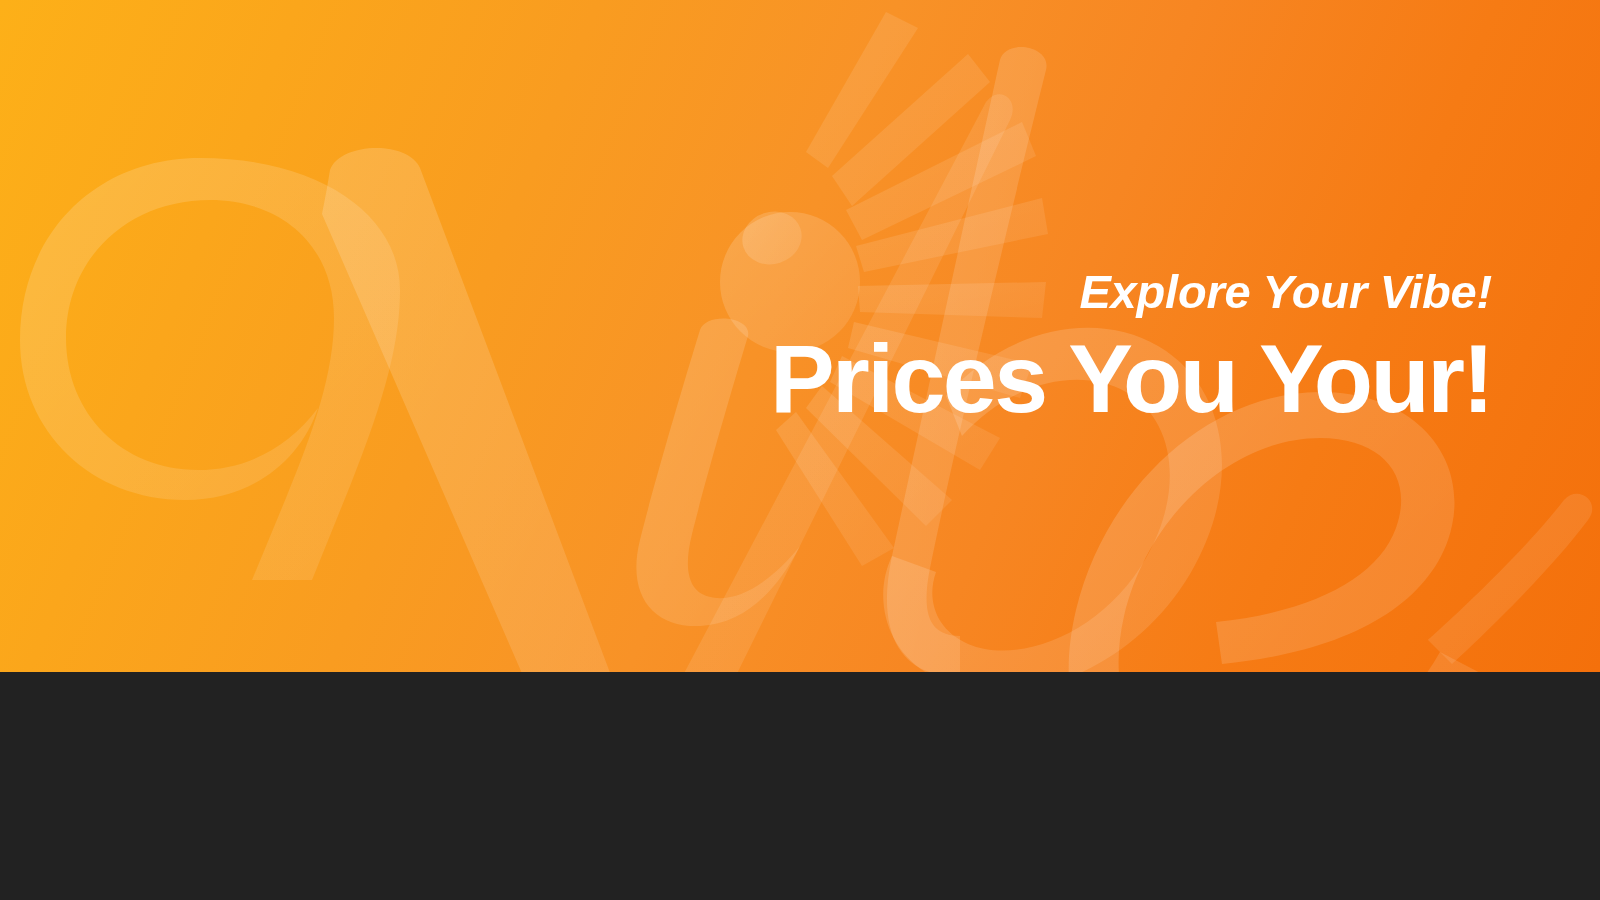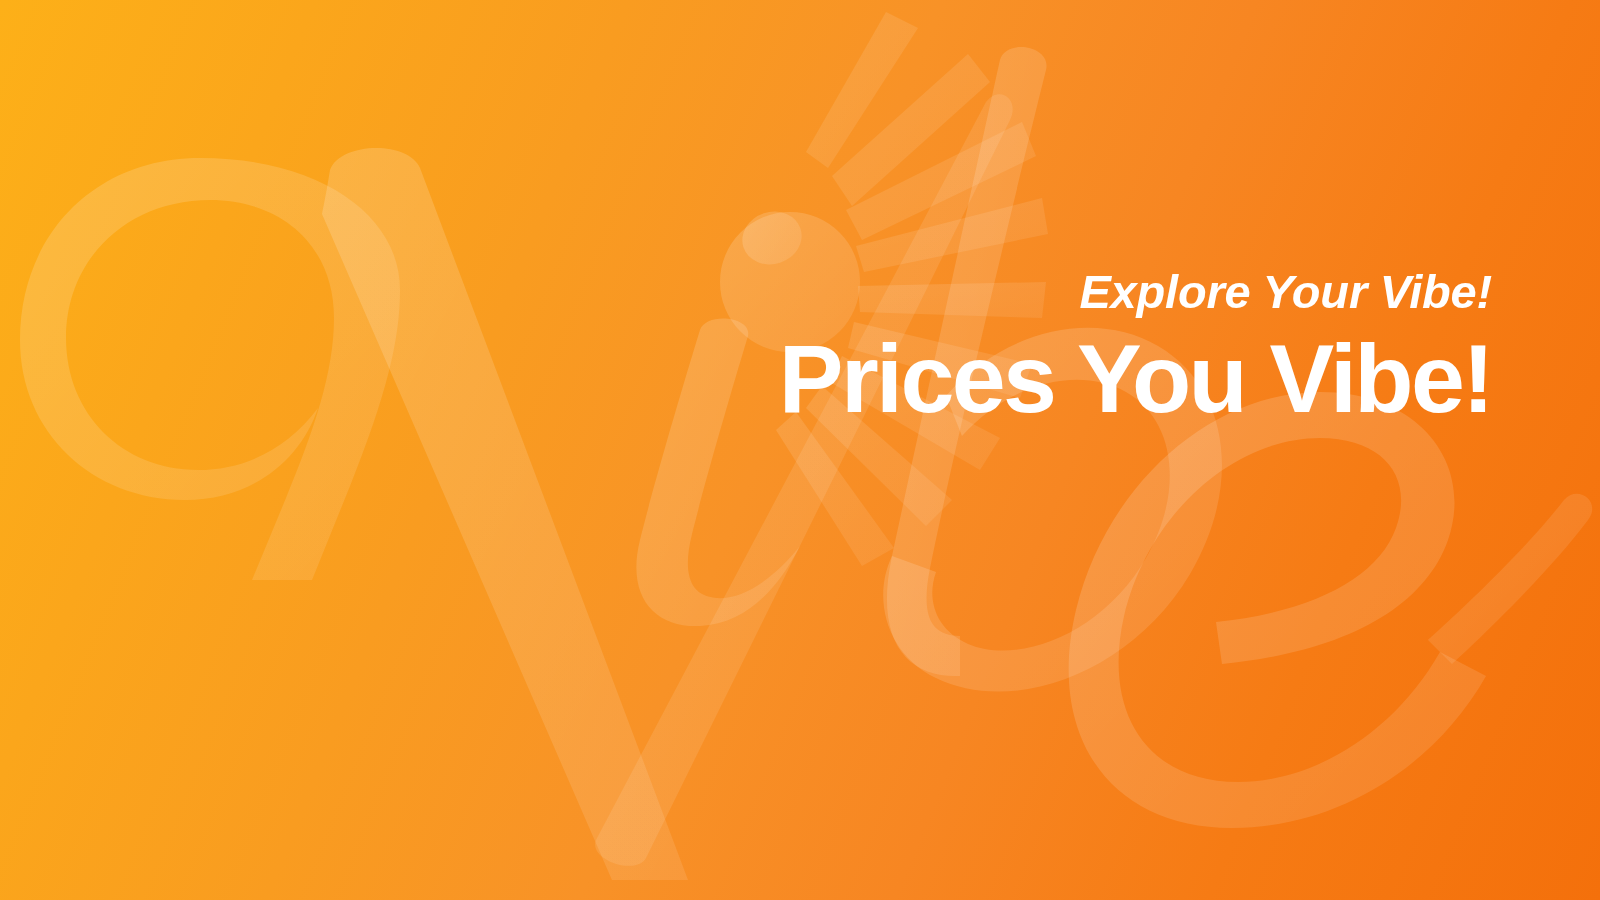--- a/index.html
+++ b/index.html
@@ -4,21 +4,21 @@
 <style>
   html, body {
     margin: 0;
     padding: 0;
     background: #222;
   }
 
   .hero {
     position: relative;
     width: 1600px;
-    height: 900px;
+    height: 672px;
     overflow: hidden;
     font-family: "Liberation Sans", sans-serif;
     
     background: linear-gradient(112deg,
         #FDB018 0%,
         #FBA61B 16%,
         #F99C20 32%,
         #F89227 48%,
         #F78622 64%,
         #F67B14 80%,
@@ -210,18 +210,18 @@
 
       </g>
     </svg>
   </div>
 
   <div class="copy-block">
 
     <p class="eyebrow">Explore Your Vibe!</p>
 
     <h1 class="headline">
-      <span class="headline-line">Prices You Vibe!</span>
+      <span class="headline-line">Prices You Your!</span>
     </h1>
 
   </div>
 
 </div>
 
 </body></html>

